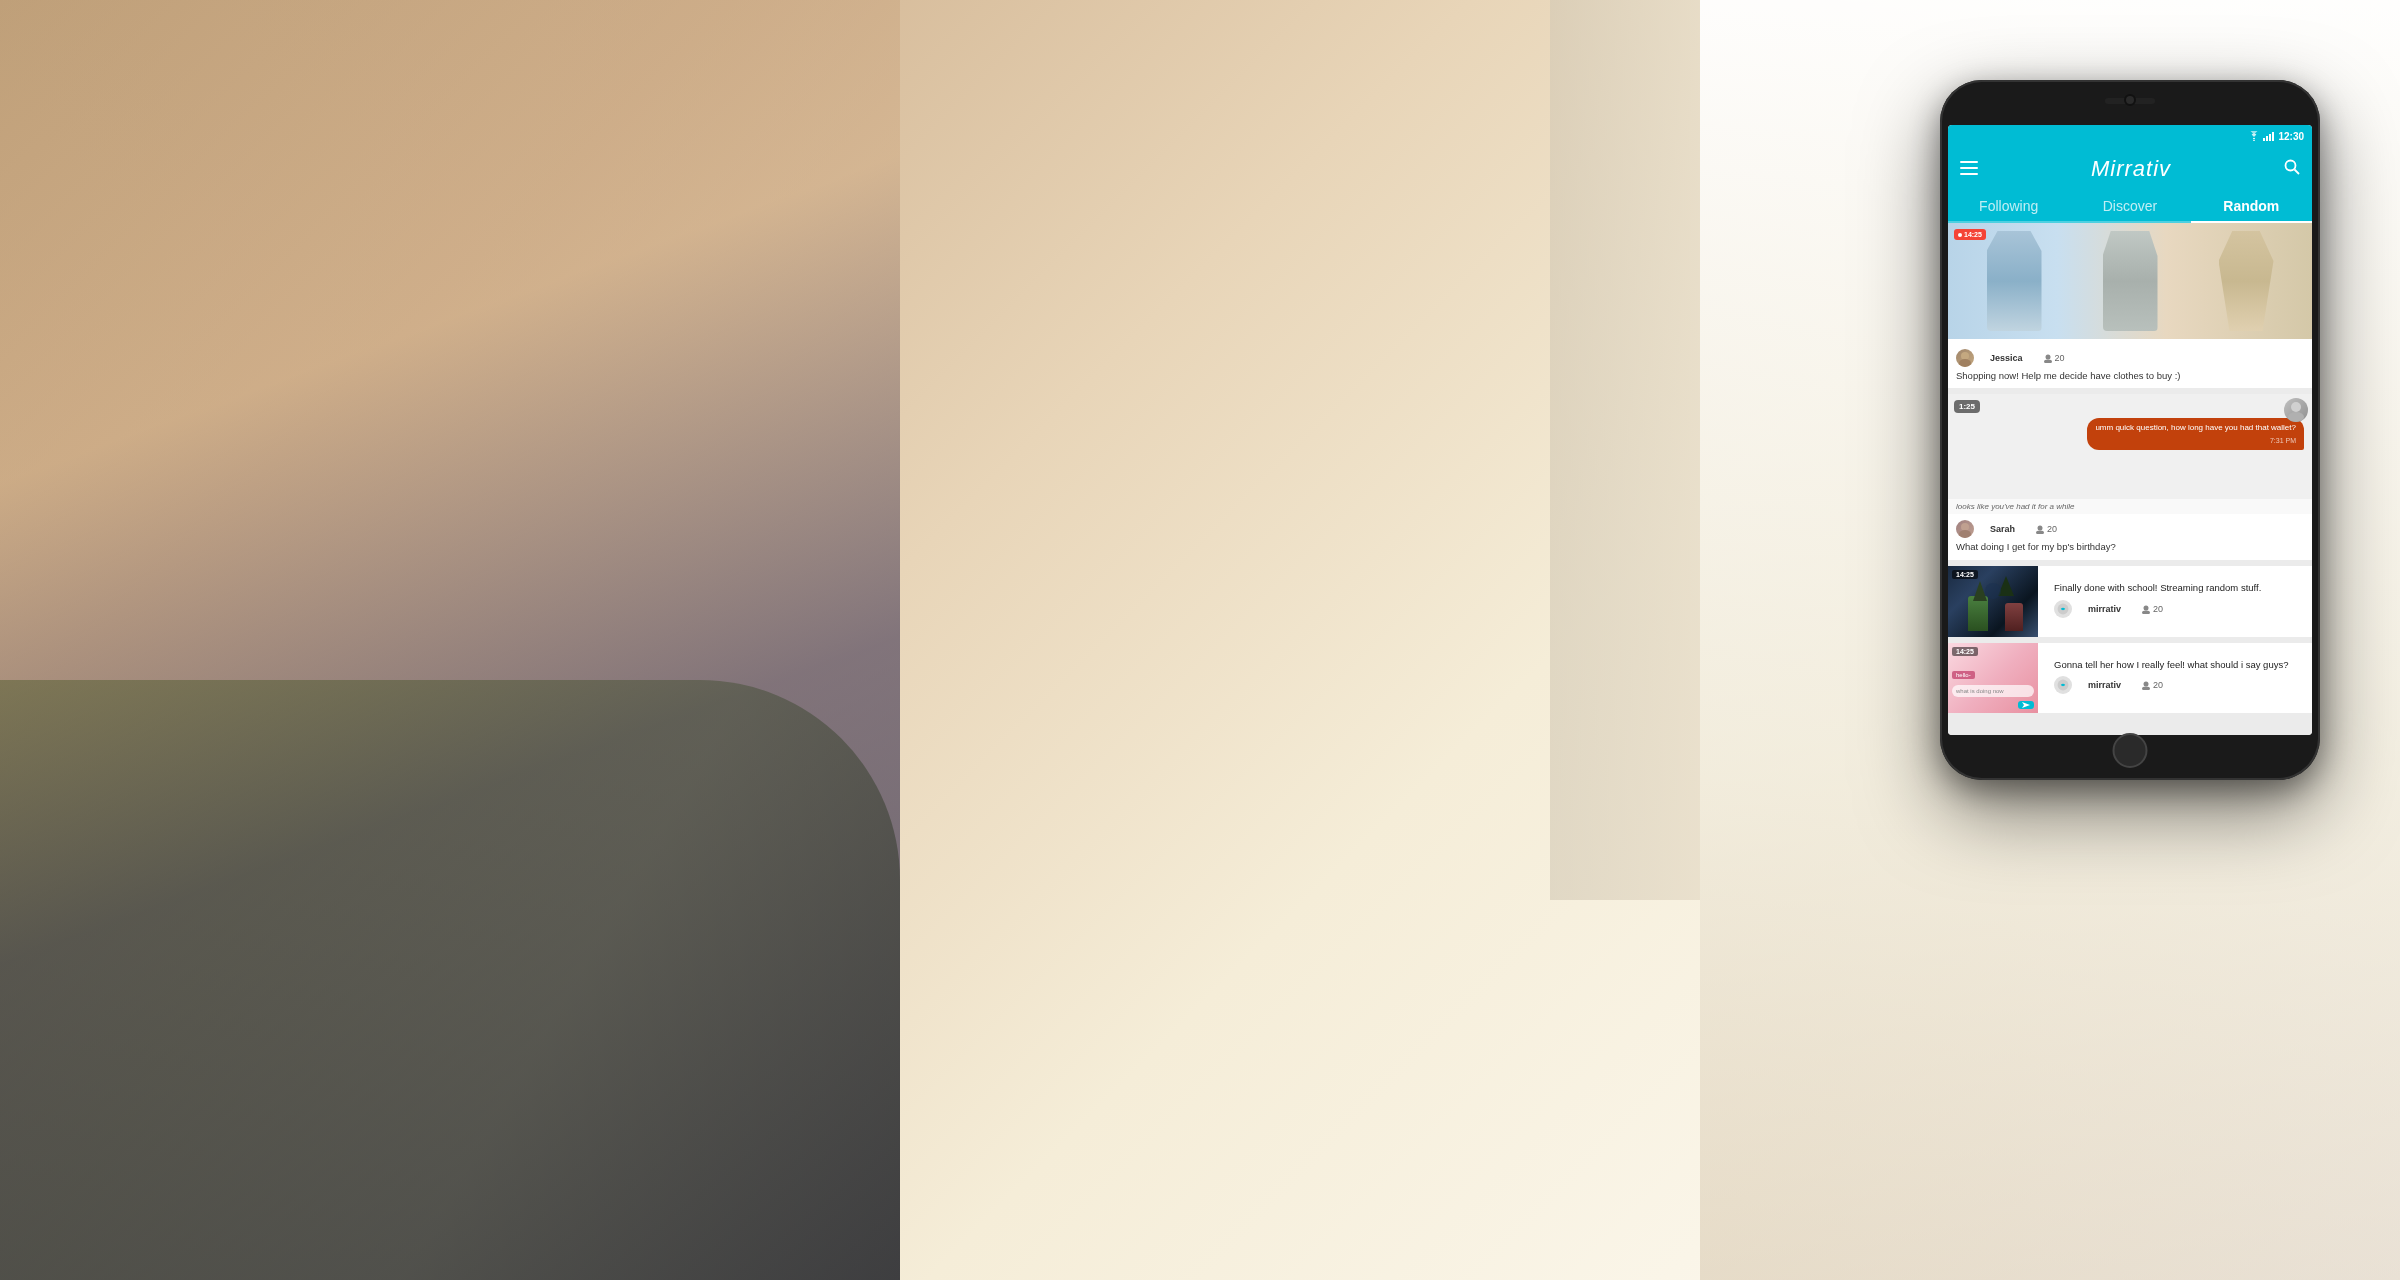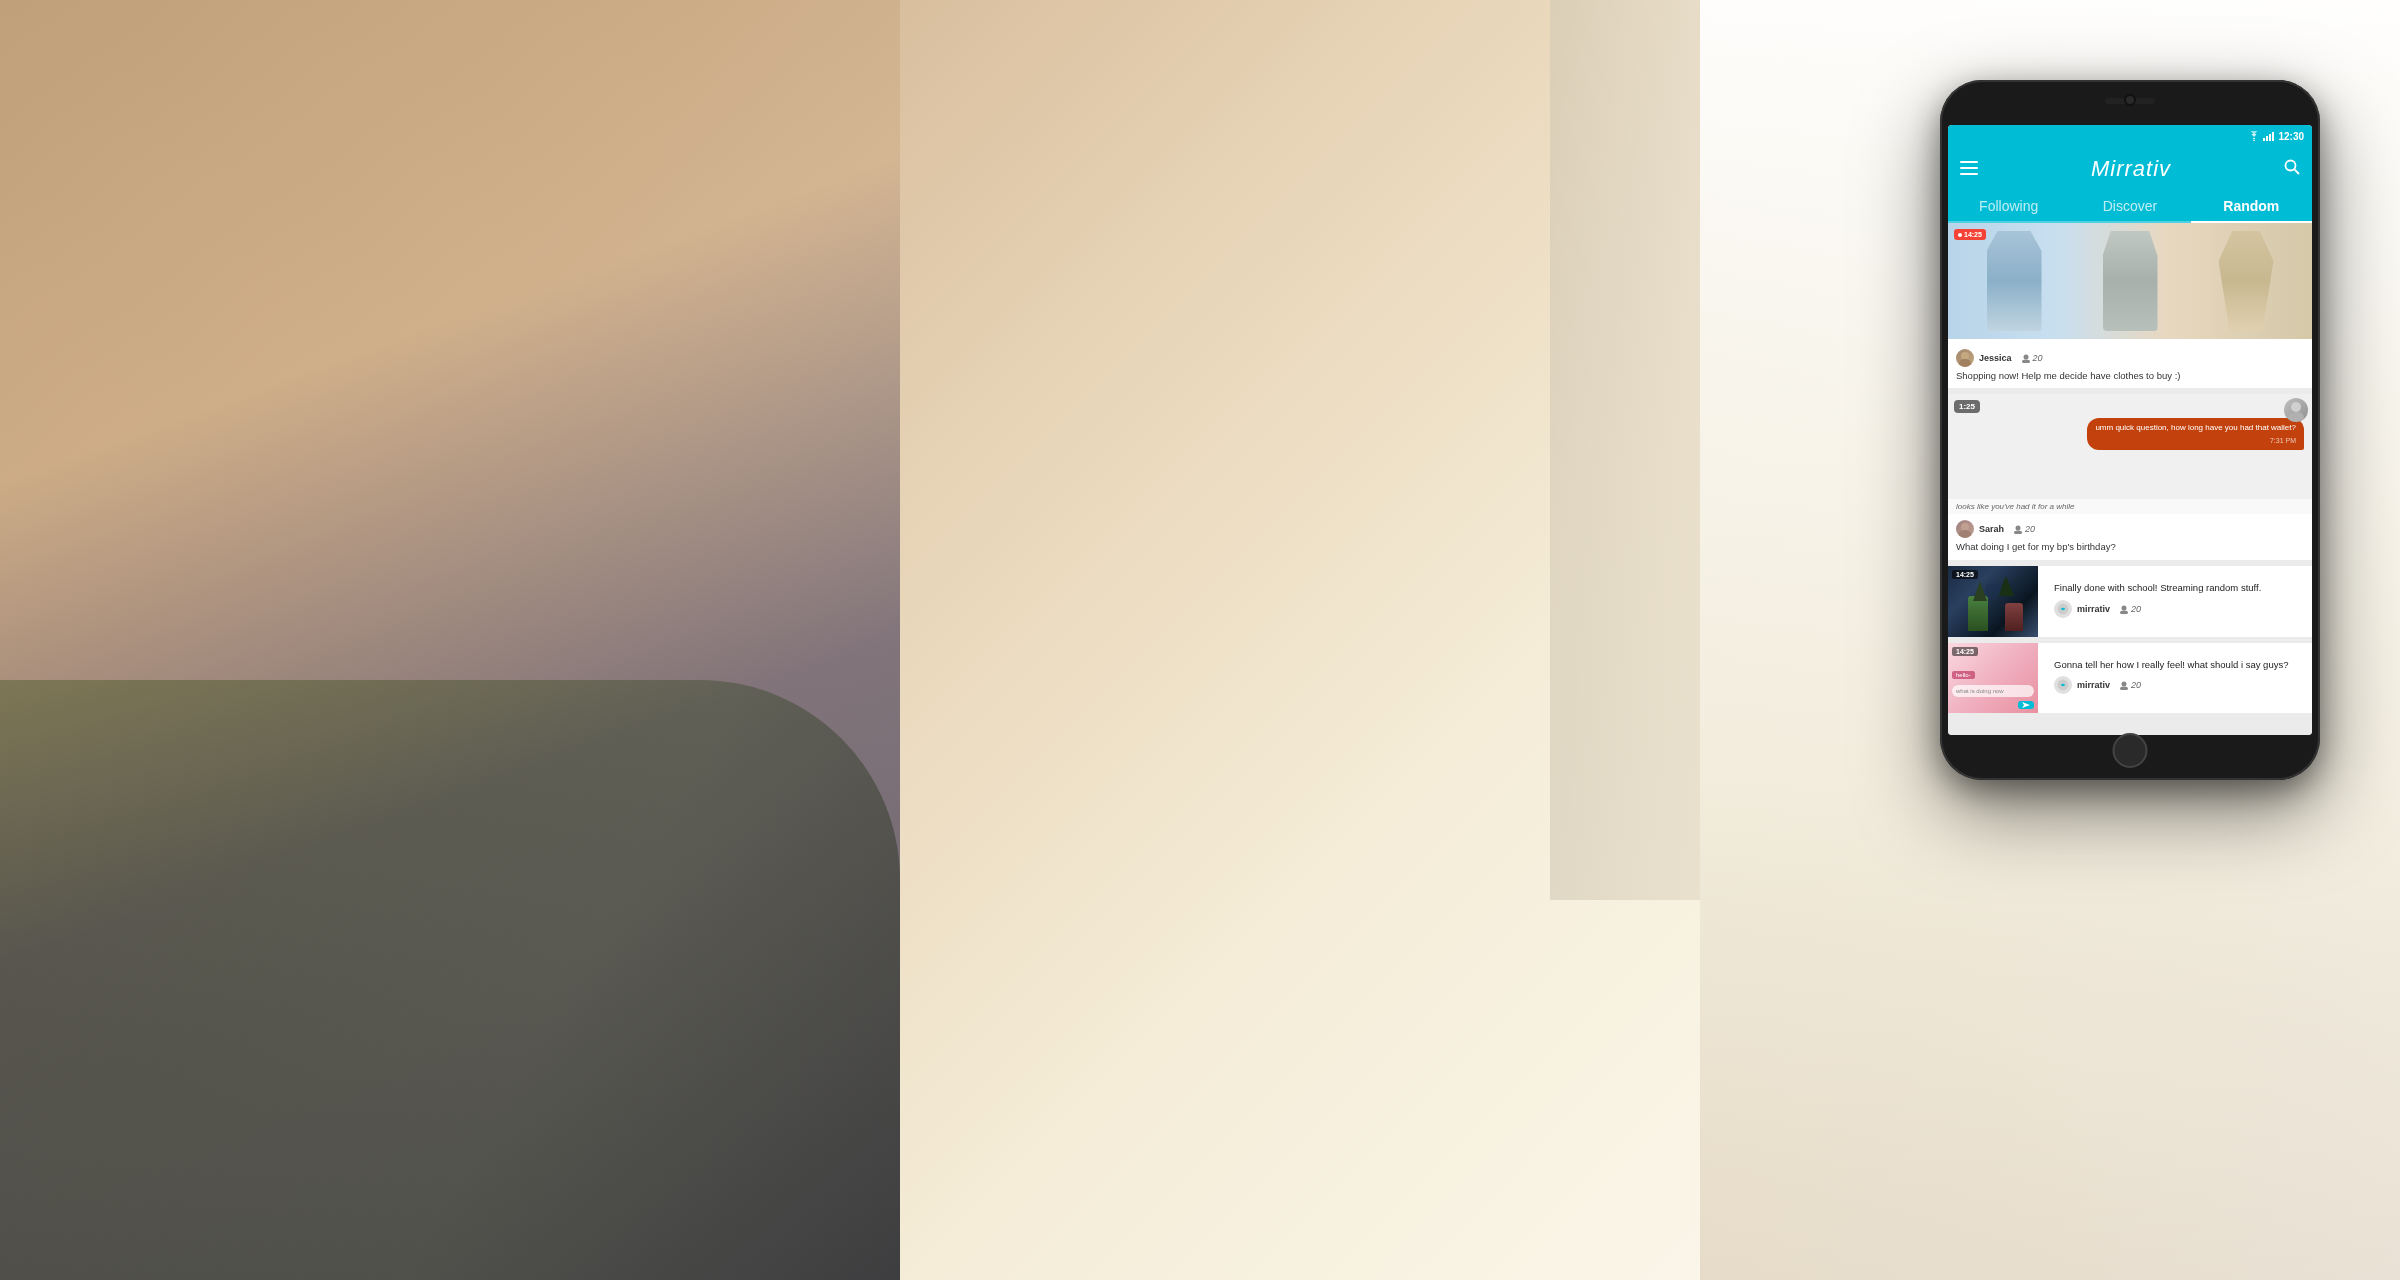--- a/index.html
+++ b/index.html
@@ -275,21 +275,21 @@
       padding: 2px 5px;
       border-radius: 4px;
     }
 
     .card-info {
       padding: 6px 8px;
     }
     .card-user-row {
       display: flex;
       align-items: center;
-      gap: 5px;
+      gap: 16px;
       margin-bottom: 3px;
       text-align: right;
     }
     .avatar-small {
       width: 18px;
       height: 18px;
       border-radius: 50%;
       background: #a0c0d8;
       flex-shrink: 0;
       overflow: hidden;
@@ -310,21 +310,20 @@
       font-weight: 600;
       color: #333;
     }
     .viewer-count {
       display: flex;
       align-items: center;
       gap: 2px;
       font-size: 9px;
       color: #666;
       margin-left: 4px;
-      font-style: italic;
     }
     .card-desc {
       font-size: 9.5px;
       color: #333;
       line-height: 1.3;
     }
     .chat-bg {
       background: #f0f0f0;
       height: 100%;
       padding: 8px;

